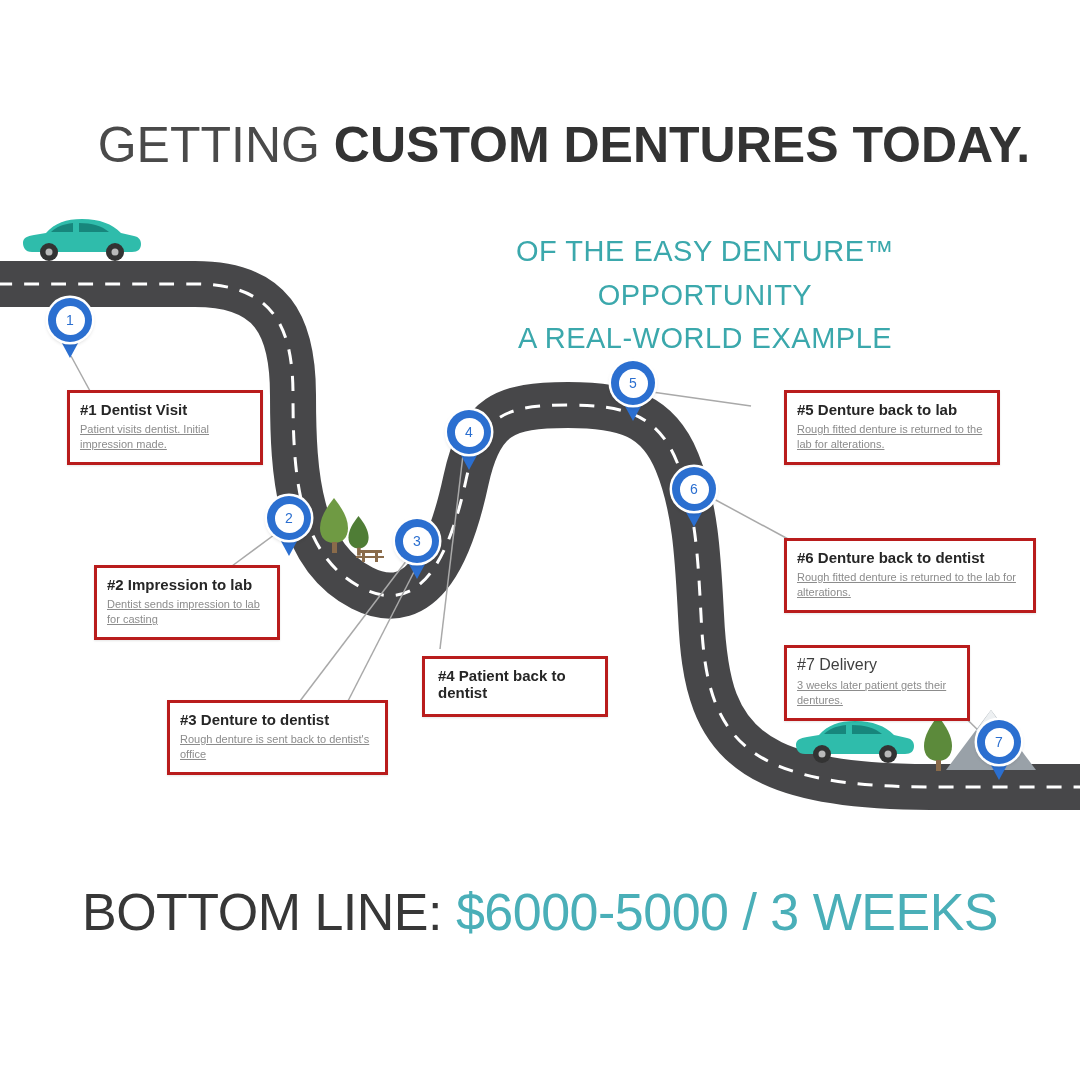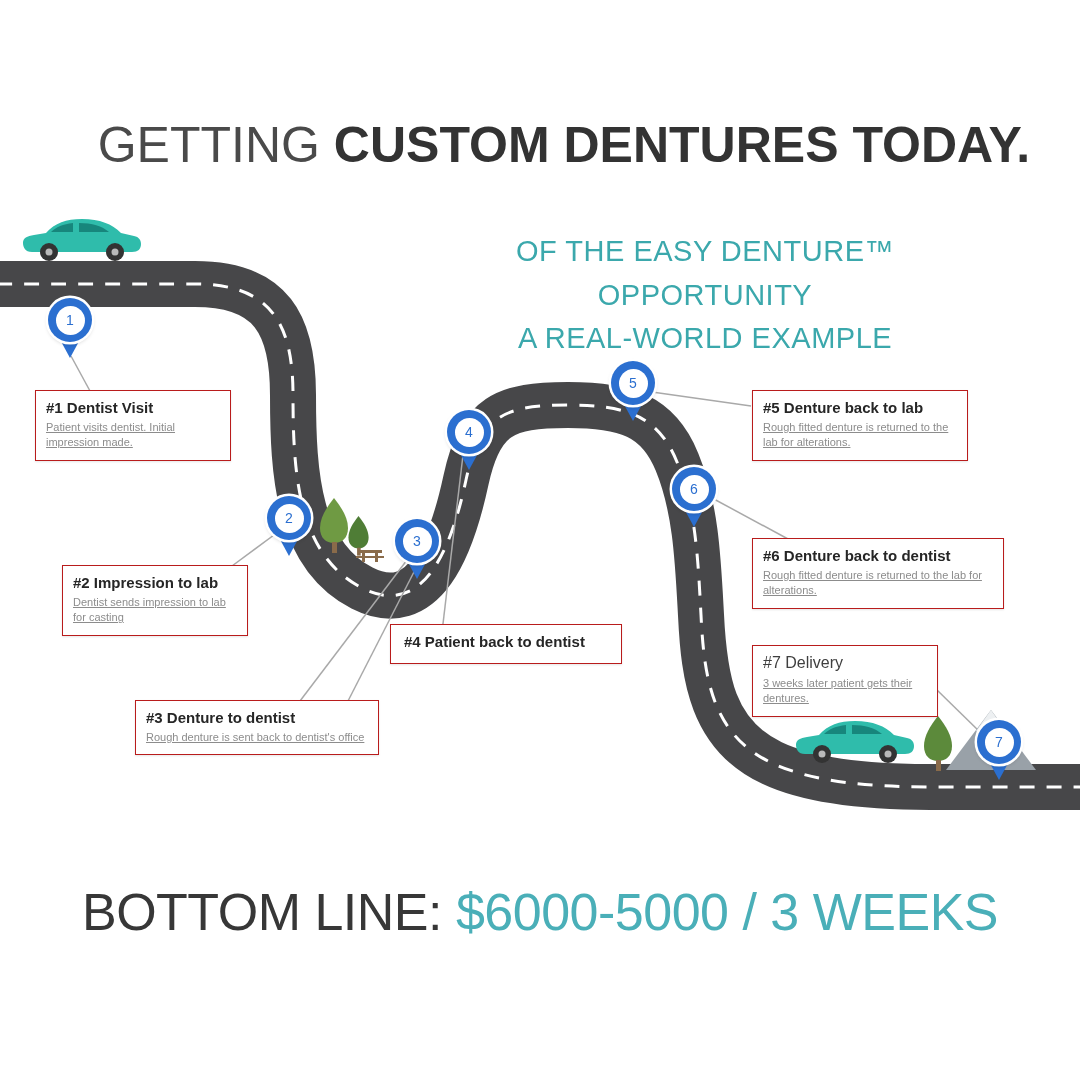--- a/index.html
+++ b/index.html
@@ -28,22 +28,22 @@
     position:absolute;left:0;top:0;width:44px;height:44px;border-radius:50%;
     background:#2b6fd0;display:flex;align-items:center;justify-content:center;
     box-shadow:0 0 0 2.5px #ffffff, 0 2px 4px rgba(0,0,0,.25);
   }
   .pin-num{
     width:29px;height:29px;background:#ffffff;border-radius:50%;
     display:flex;align-items:center;justify-content:center;
     color:#2b6fd0;font-size:14px;font-weight:400;
   }
   .callout{
-    position:absolute;background:#ffffff;border:1px solid #b91c1c;
-    box-shadow:0 1px 2px rgba(0,0,0,.10);padding:8px 10px 9px 10px;z-index:4;box-sizing:border-box;
+    position:absolute;background:#ffffff;border:3px solid #b91c1c;
+    box-shadow:0 1px 2px rgba(0,0,0,.10);padding:8px 10px 9px 10px;z-index:4;box-sizing:border-box;margin-left:32px;
   }
   .callout-title{font-size:15px;font-weight:700;color:#262626;margin-bottom:4px;}
   .callout.plain .callout-title{font-weight:400;color:#3f3f3f;font-size:16px;}
   .callout-desc{font-size:11px;color:#8c8c8c;line-height:1.4;text-decoration:underline;}
   .bottom-line{
     position:absolute;top:882px;left:0;width:100%;text-align:center;
     font-size:52px;white-space:nowrap;letter-spacing:-.5px;
   }
   .bottom-line .label{font-weight:400;color:#373737;}
   .bottom-line .value{font-weight:400;color:#4aafb8;}
@@ -177,25 +177,25 @@
   </div>
 
   <div class="callout" style="left:35px;top:390px;width:196px;">
     <div class="callout-title">#1 Dentist Visit</div>
     <div class="callout-desc">Patient visits dentist. Initial impression made.</div>
   </div>
   <div class="callout" style="left:62px;top:565px;width:186px;">
     <div class="callout-title">#2 Impression to lab</div>
     <div class="callout-desc">Dentist sends impression to lab for casting</div>
   </div>
-  <div class="callout" style="left:135px;top:700px;width:244px;">
+  <div class="callout" style="left:135px;top:700px;width:221px;">
     <div class="callout-title">#3 Denture to dentist</div>
     <div class="callout-desc">Rough denture is sent back to dentist's office</div>
   </div>
-  <div class="callout" style="left:390px;top:624px;width:232px;padding-left:13px;">
+  <div class="callout" style="left:390px;top:656px;width:186px;padding-left:13px;">
     <div class="callout-title">#4 Patient back to dentist</div>
   </div>
   <div class="callout" style="left:752px;top:390px;width:216px;">
     <div class="callout-title">#5 Denture back to lab</div>
     <div class="callout-desc">Rough fitted denture is returned to the lab for alterations.</div>
   </div>
   <div class="callout" style="left:752px;top:538px;width:252px;">
     <div class="callout-title">#6 Denture back to dentist</div>
     <div class="callout-desc">Rough fitted denture is returned to the lab for alterations.</div>
   </div>

